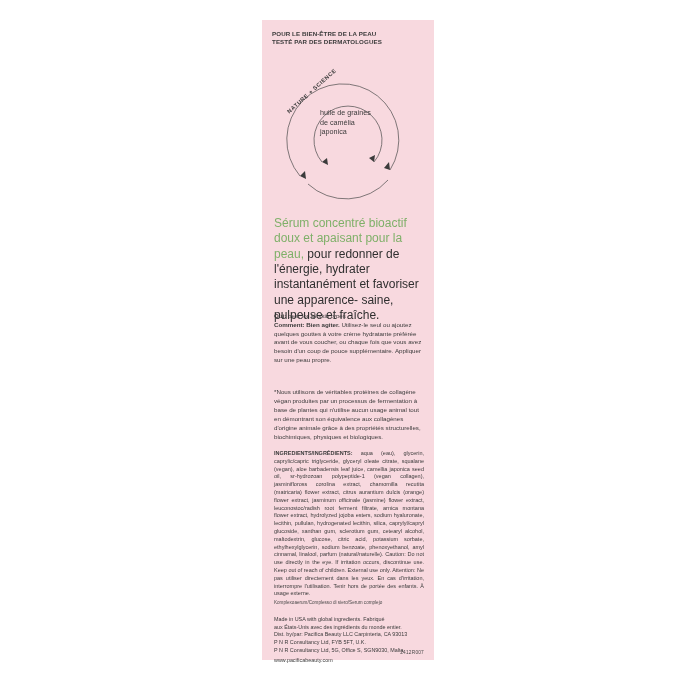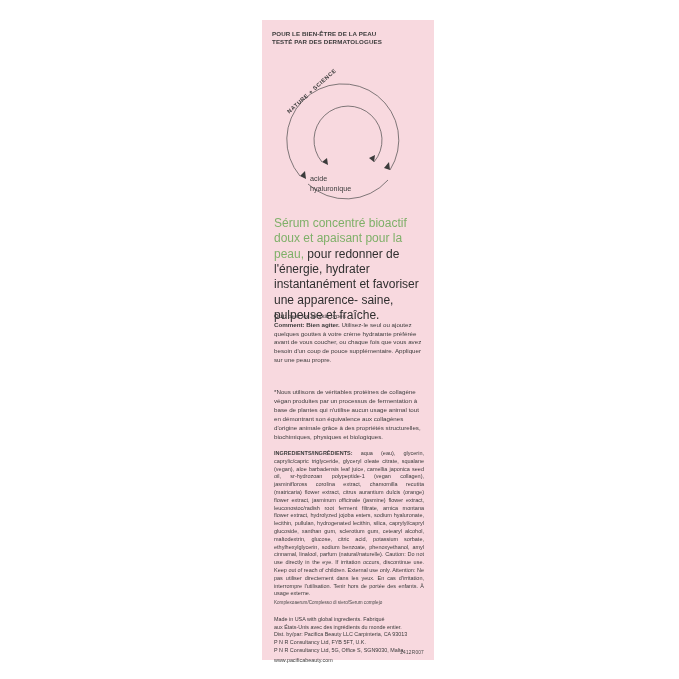--- a/index.html
+++ b/index.html
@@ -165,21 +165,21 @@
         <path d="M 30 118 A 56 56 0 1 1 120 112" fill="none" stroke="#4a4a4a" stroke-width="0.7"></path>
         <path d="M 118 122 A 56 56 0 0 1 38 126" fill="none" stroke="#4a4a4a" stroke-width="0.7"></path>
         <polygon points="30,118 35,113 36,121" fill="#3b3b3b"></polygon>
         <polygon points="120,112 114,110 119,104" fill="#3b3b3b"></polygon>
 
         <path d="M 52 104 A 34 34 0 1 1 104 104" fill="none" stroke="#4a4a4a" stroke-width="0.7"></path>
         <polygon points="52,104 57,100 58,107" fill="#3b3b3b"></polygon>
         <polygon points="104,104 99,100 105,97" fill="#3b3b3b"></polygon>
       </svg>
       <div class="nat-sci">NATURE + SCIENCE</div>
-      <div class="ing ing-3">acide<br>hyaluronique</div>
+      <div class="ing ing-1">huile de graines<br>de camélia<br>japonica</div>
     </div>
 
     <div class="lead">
       <span class="green">Sérum concentré bioactif doux et apaisant pour la peau,</span><span> pour redonner de l'énergie, hydrater instantanément et favoriser une apparence- saine, pulpeuse et fraîche.</span>
     </div>
 
     <div class="blockA">
       <b>Qui:</b><span> best for all skin types</span><br>
       <b>Comment: Bien agiter.</b><span> Utilisez-le seul ou ajoutez quelques gouttes à votre crème hydratante préférée avant de vous coucher, ou chaque fois que vous avez besoin d'un coup de pouce supplémentaire. Appliquer sur une peau propre.</span>
     </div>

